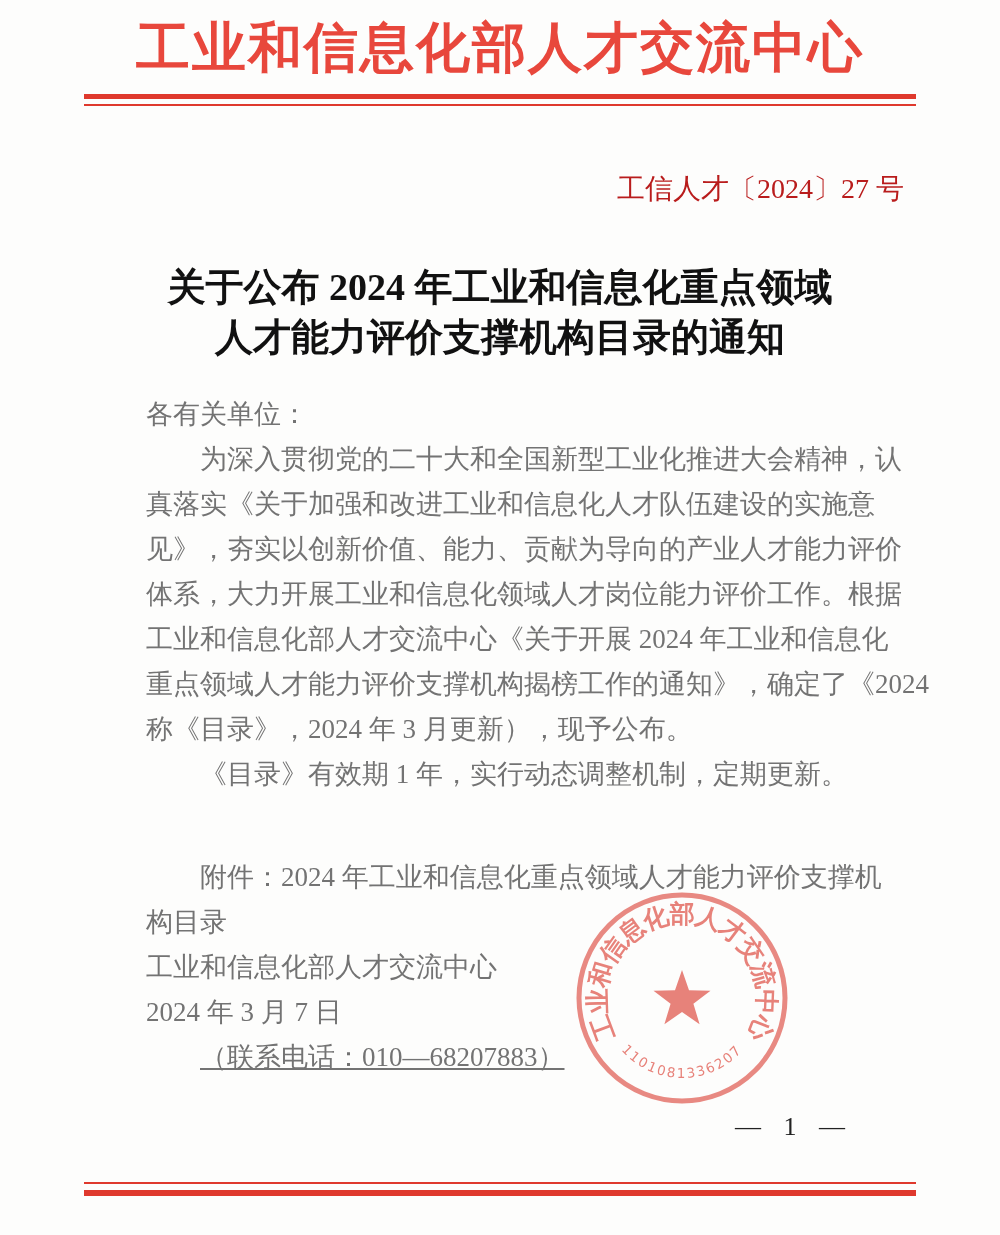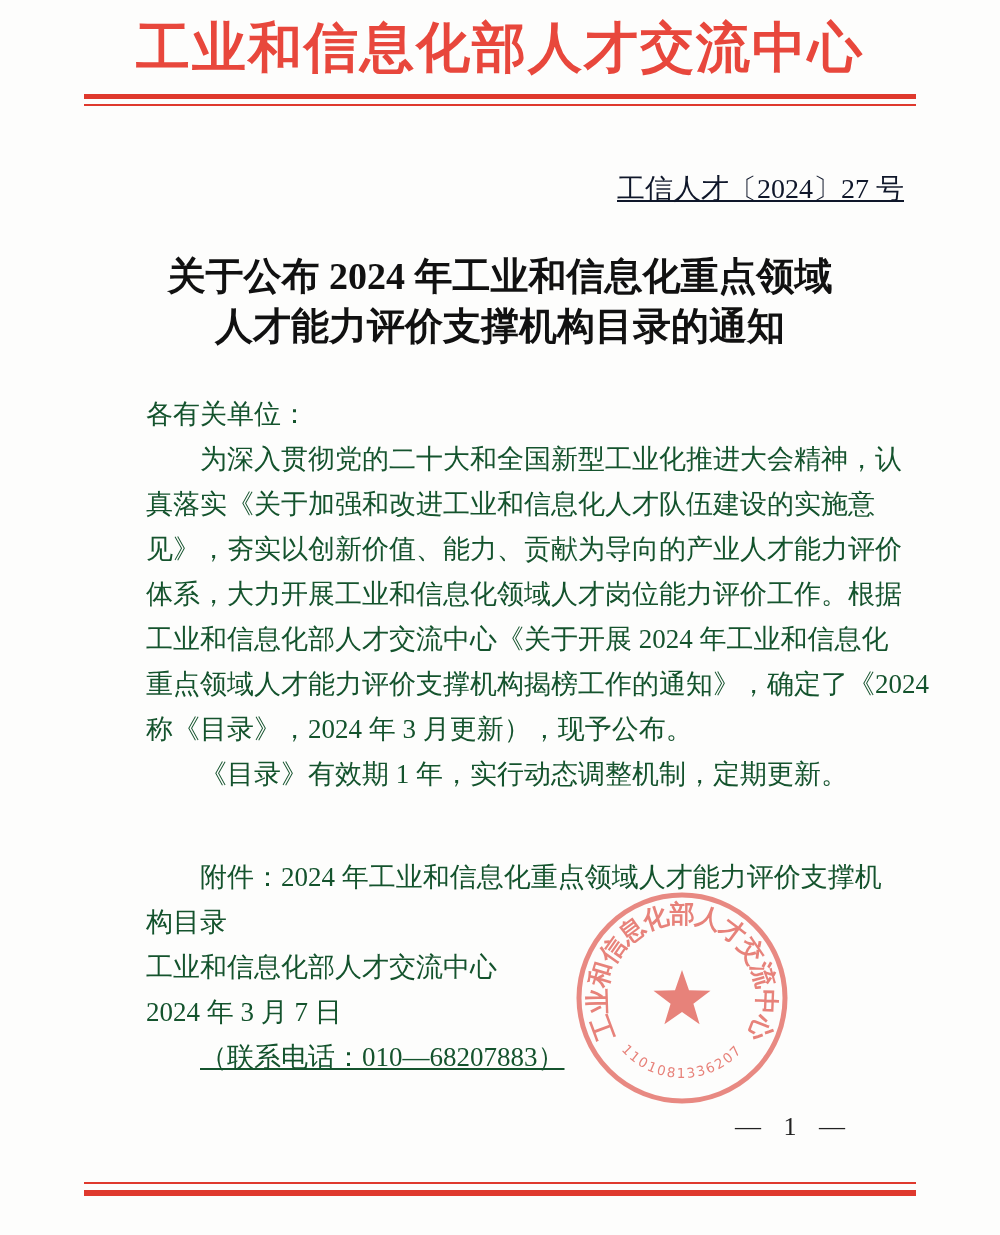--- a/index.html
+++ b/index.html
@@ -16,32 +16,32 @@
     color:#e8473c; letter-spacing:2px; white-space:nowrap;
   }
   .rule{position:absolute; left:84px; right:84px; background:#df392d;}
   .rule-top-thick{top:94px; height:5px;}
   .rule-top-thin{top:104px; height:2px;}
   .rule-bot-thin{top:1182px; height:2px;}
   .rule-bot-thick{top:1190px; height:6px;}
   
   .doc-number{
     position:absolute; top:170px; right:96px;
-    font-size:28px; white-space:nowrap; color:#0f172a;text-decoration:underline;
+    font-size:28px; white-space:nowrap; color:#b91c1c;
   }
   
   .doc-title{
-    position:absolute; top:250px; left:0; right:0; margin:1px;
+    position:absolute; top:250px; left:0; right:0; margin:12px;
     text-align:center; font-size:38px; font-weight:bold;
     line-height:50px; color:#111;
   }
   
   .body{
     position:absolute; top:392px; left:146px; width:724px;
-    font-size:27px; line-height:45px; color:#14532d;
+    font-size:27px; line-height:45px; color:#737373;
   }
   .bl{ 
     white-space:nowrap; text-align:justify; text-align-last:justify;
     height:45px;
   }
   .bl.first{text-indent:2em;}
   .bl.last{text-align-last:left;}
   .spacer{height:58px;}
   .signer-line{text-align:right; padding-right:23px; white-space:nowrap;}
   .date-line{text-align:center; padding-right:100px; white-space:nowrap;}

